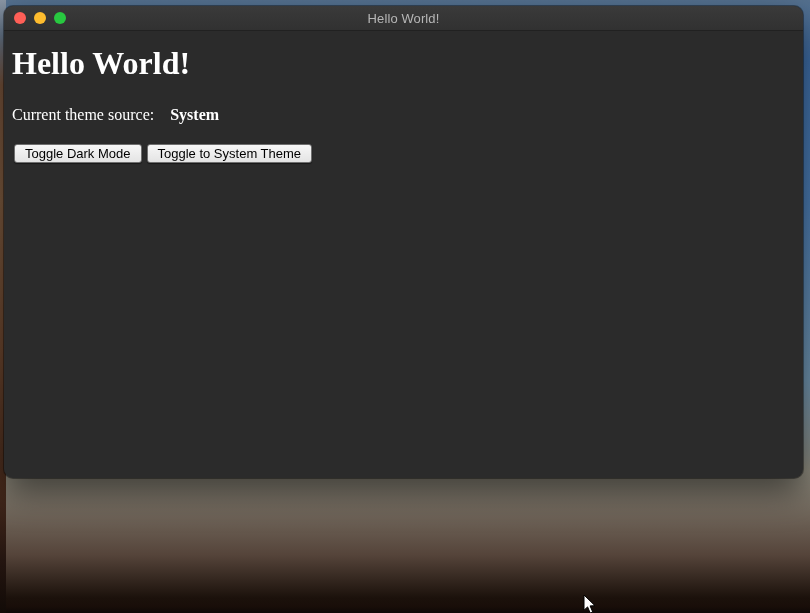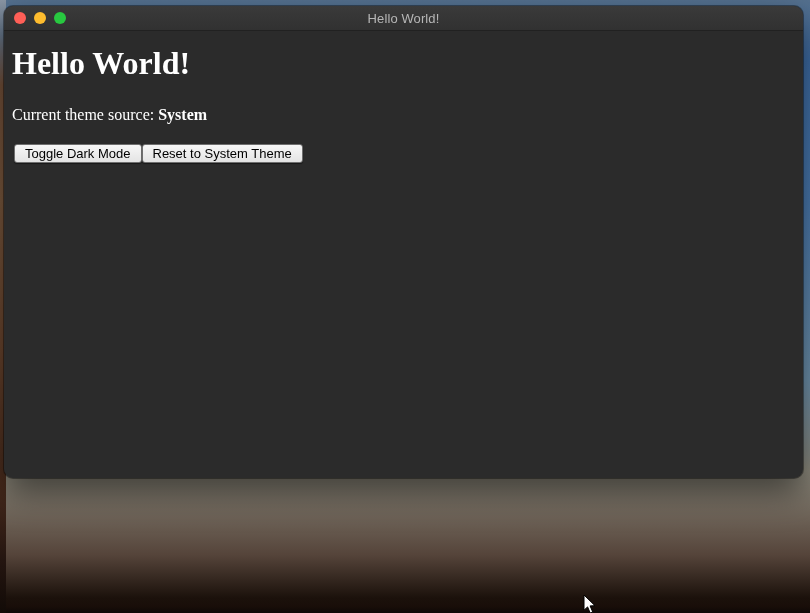--- a/index.html
+++ b/index.html
@@ -63,23 +63,23 @@
   }
   .page-heading {
     font-size: 32px;
     font-weight: bold;
     margin: 14px 0 24px 0;
   }
   .theme-line {
     font-size: 16px;
     margin: 0 0 20px 0;
   }
-  .theme-value { font-weight: bold; }
+  .theme-value { font-weight: bold; margin-left: 12px; }
 
-  .button-row { display: flex; margin: 0 0 8px 2px; }
+  .button-row { display: flex; gap: 5px; margin: 0 0 8px 2px; }
   .btn {
     font-family: "Liberation Sans", sans-serif;
     font-size: 13px;
     color: #000000;
     background: linear-gradient(#f7f7f7, #e4e4e4);
     border: 1px solid #6f6f6f;
     border-radius: 3px;
     height: 19px;
     line-height: 16px;
     padding: 0 10px;
@@ -111,21 +111,21 @@
       <div class="titlebar-title">Hello World!</div>
     </div>
 
     <div class="content">
       <h1 class="page-heading">Hello World!</h1>
 
       <p class="theme-line"><span>Current theme source: </span><strong class="theme-value">System</strong></p>
 
       <div class="button-row">
         <button class="btn">Toggle Dark Mode</button>
-        <button class="btn">Reset to System Theme</button>
+        <button class="btn">Toggle to System Theme</button>
       </div>
     </div>
 
   </div>
 
   <svg class="cursor" viewBox="0 0 14 19">
     <path d="M1,0 L1,15.2 L4.6,11.9 L7.2,18 L9.7,16.9 L7.1,10.9 L12,10.7 Z" fill="#ffffff" stroke="#000000" stroke-width="1"></path>
   </svg>
 </div>
 

